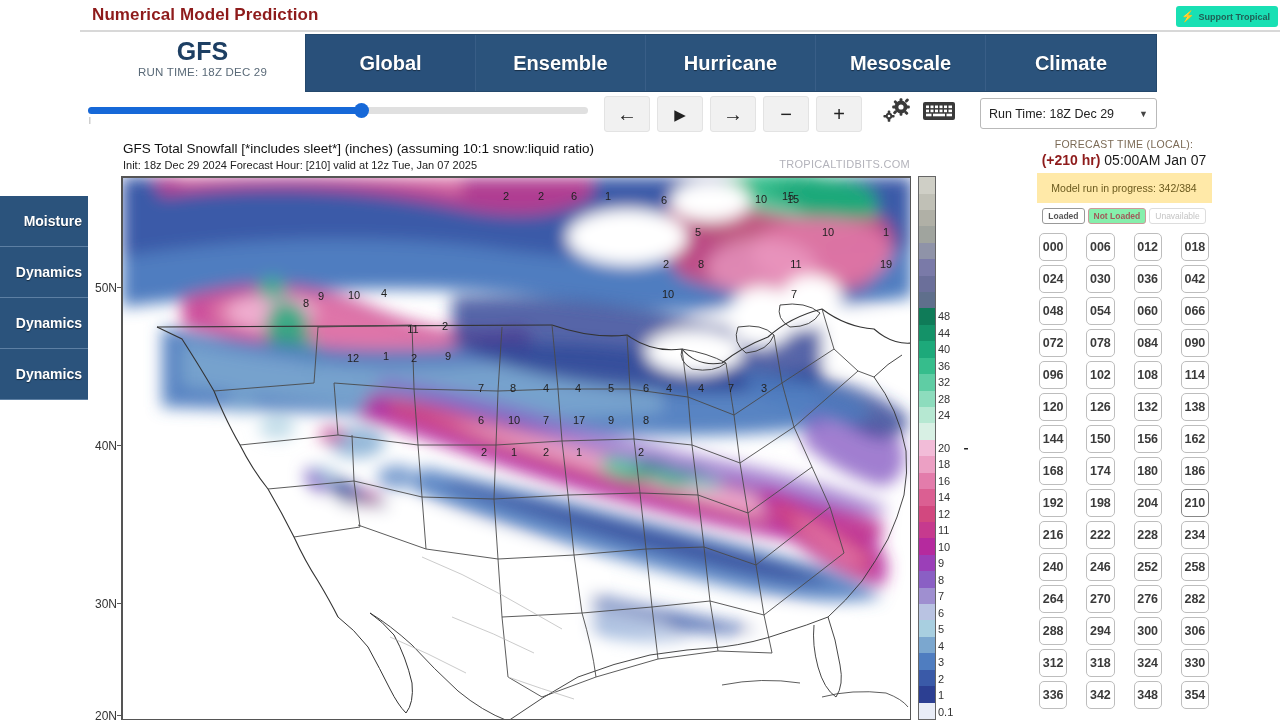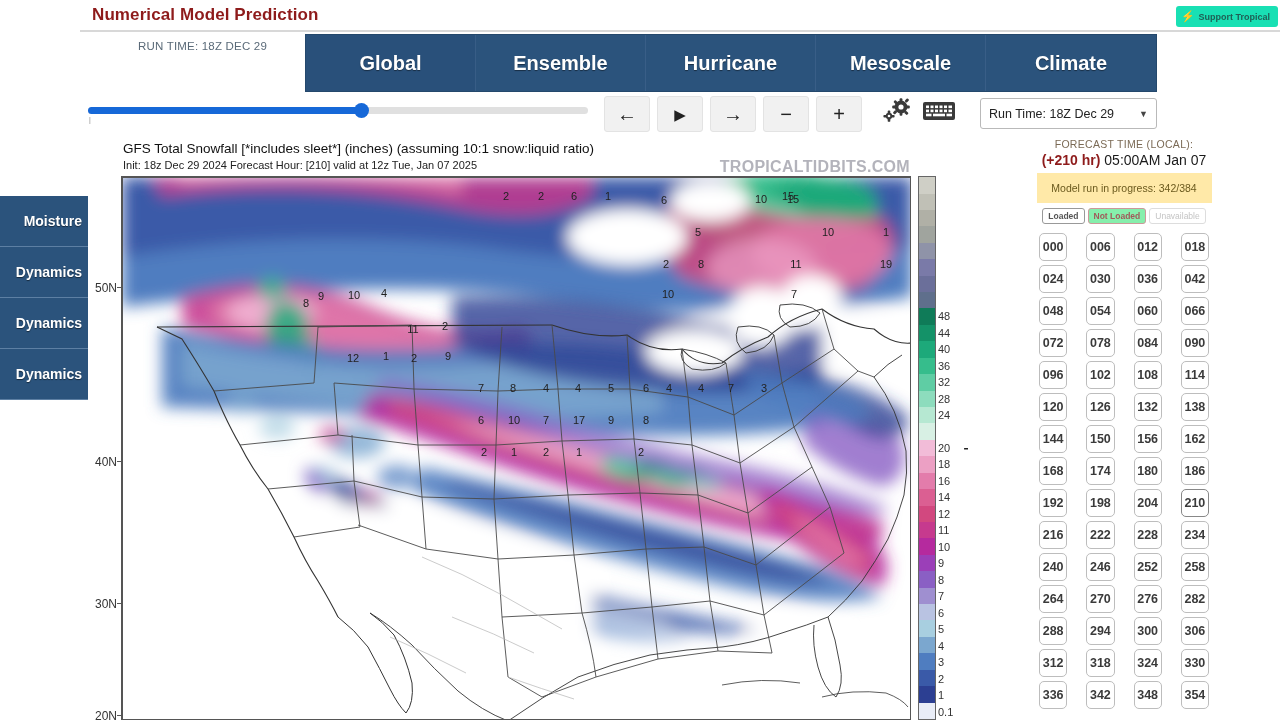--- a/index.html
+++ b/index.html
@@ -132,21 +132,21 @@
   .map-title {
     position: absolute; left: 35px; top: 3px;
     font-size: 13.5px; color: #111; white-space: nowrap;
   }
   .map-subtitle {
     position: absolute; left: 35px; top: 21px;
     font-size: 11px; color: #222; white-space: nowrap;
   }
   .watermark {
     position: absolute; right: 58px; top: 20px;
-    font-size: 16px; color: #b3b3bb; font-weight: bold; letter-spacing: .3px;
+    font-size: 11px; color: #b3b3bb; font-weight: normal; letter-spacing: .3px;
   }
   .mapbox {
     position: absolute; left: 33px; top: 38px; width: 790px; height: 544px;
     border: 1px solid #555; background: #ffffff; overflow: hidden;
   }
   .mapsvg { position: absolute; left: 0; top: 0; }
 
   .latlabels { position: absolute; left: 0px; top: 38px; width: 33px; height: 544px; }
   .latlabel {
     position: absolute; right: 4px; font-size: 12px; color: #333;
@@ -220,20 +220,21 @@
   <div class="site-title">Numerical Model Prediction</div>
   <div class="rule"></div>
   <div class="support-btn">
     <span class="bolt">⚡</span>
     <span>Support Tropical</span>
   </div>
 </div>
 
 <div class="modelrow">
   <div class="brand">
+    <div class="name">GFS</div>
     <div class="runtime">RUN TIME: 18Z DEC 29</div>
   </div>
   <div class="tabs">
     <div class="tab active">Global</div>
     <div class="tab">Ensemble</div>
     <div class="tab">Hurricane</div>
     <div class="tab">Mesoscale</div>
     <div class="tab">Climate</div>
   </div>
 </div>
@@ -315,21 +316,21 @@
   <div class="leftnav-item">Dynamics</div>
 </div>
 
 <div class="mappanel">
   <div class="map-title">GFS Total Snowfall [*includes sleet*] (inches) (assuming 10:1 snow:liquid ratio)</div>
   <div class="map-subtitle">Init: 18z Dec 29 2024   Forecast Hour: [210]   valid at 12z Tue, Jan 07 2025</div>
   <div class="watermark">TROPICALTIDBITS.COM</div>
 
   <div class="latlabels">
       <div class="latlabel" style="top: 105px;">50N</div>
-      <div class="latlabel" style="top: 279px;">40N</div>
+      <div class="latlabel" style="top: 263px;">40N</div>
       <div class="latlabel" style="top: 421px;">30N</div>
       <div class="latlabel" style="top: 533px;">20N</div>
     </div>
 
   <div class="mapbox">
     <svg class="mapsvg" width="790" height="544" viewBox="0 0 790 544">
       <defs>
         <clipPath id="mapclip">
             <rect x="0" y="0" width="790" height="544"></rect>
           </clipPath>

